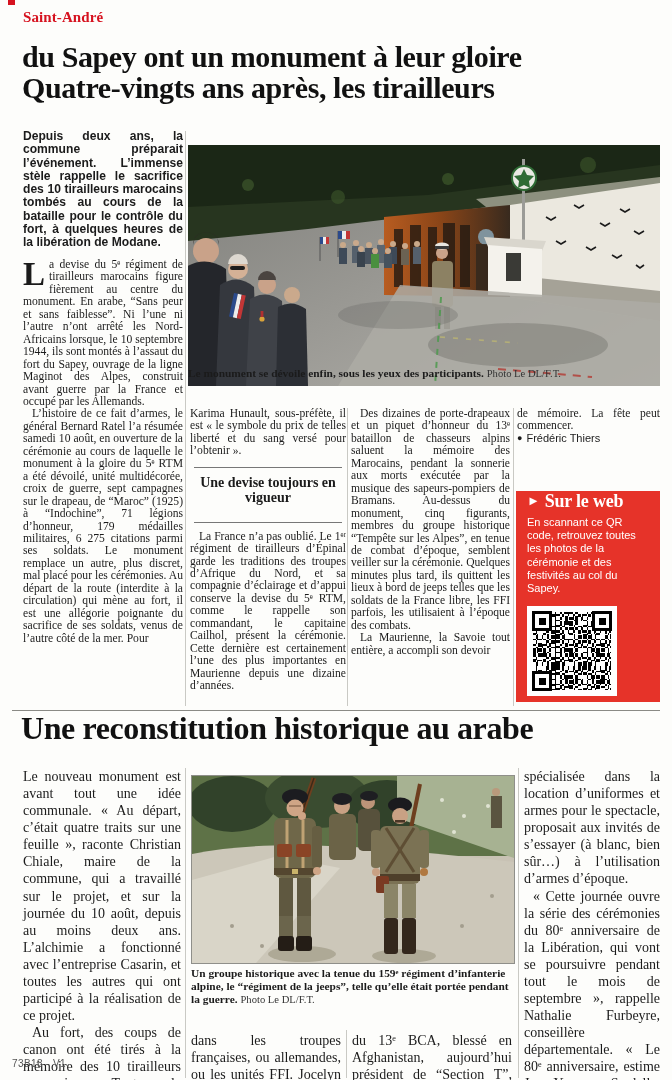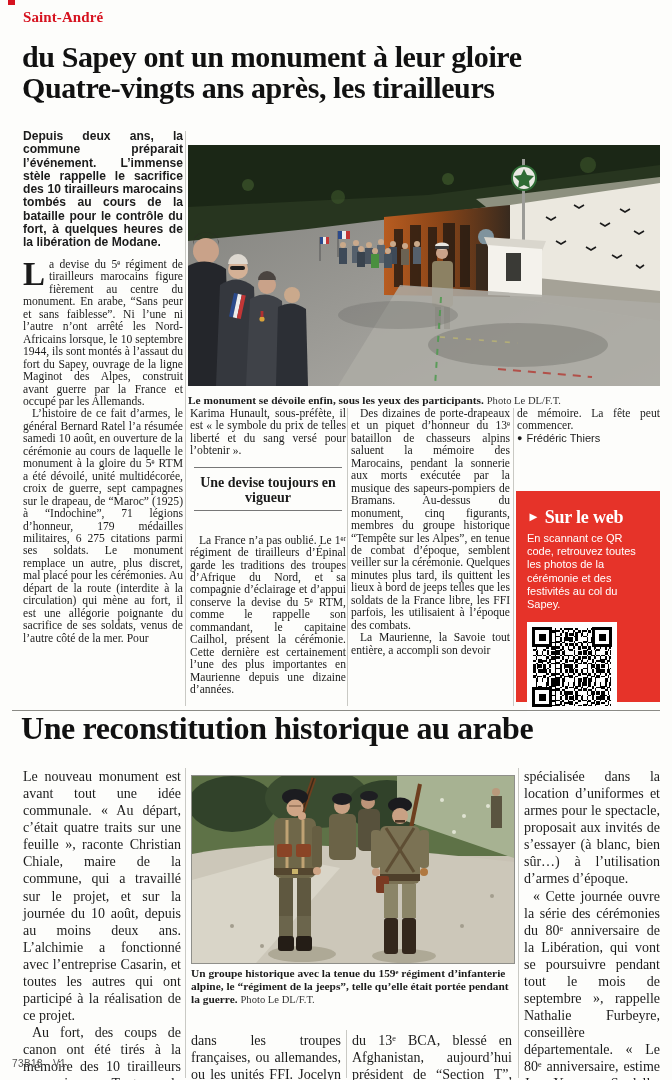--- a/index.html
+++ b/index.html
@@ -23,27 +23,27 @@
         font-weight:700;font-size:12.1px;line-height:1.1;text-align:justify}
   
   .vrule{width:1px;background:#c9c9c4}
   .hrule{height:1px;background:#8a8a85}
   
   .ph{display:block}
   .ph2wrap{border:1px solid #8f8f8a;background:#fff}
   .cap{font-size:11.4px;line-height:1.15;font-weight:700}
   .cap .credit{font-weight:400;font-size:10.6px;color:#333}
   
-  .subhead{margin:9px 4px 24px 4px;padding:7px 0 4px 0;border-top:1px solid #777;border-bottom:1px solid #777;
+  .subhead{margin:9px 4px 8px 4px;padding:7px 0 16px 0;border-top:1px solid #777;border-bottom:1px solid #777;
            text-align:center;font-weight:700;font-size:14px;line-height:1.1}
   .byline{margin-top:0;font-family:"Liberation Sans","DejaVu Sans",sans-serif;font-weight:400;font-size:11px}
   .byline .bullet{font-size:9px;margin-right:4px;vertical-align:1px}
   
   .webbox{left:516px;top:491px;width:144px;height:211px;background:#e63329;color:#fff;box-sizing:border-box;
-          padding:16px 10px 10px 11px}
+          padding:0 10px 10px 11px}
   .wb-title{font-size:18px;font-weight:700;letter-spacing:-.2px}
   .wb-title .arr{font-size:13px;margin-right:5px;vertical-align:2px}
   .wb-body{margin-top:4px;font-family:"Liberation Sans","DejaVu Sans",sans-serif;font-size:11px;line-height:1.2}
   .qr{position:relative;width:90px;height:90px;background:#fff;margin-top:11px}
   .qr-noise{position:absolute;inset:6px;
      background:repeating-conic-gradient(#000 0 25%,#fff 0 50%) 0 0/9px 9px,
                 repeating-conic-gradient(#000 0 25%,#fff 0 50%) 3px 2px/13px 13px;
      background-blend-mode:exclusion}
   .finder{position:absolute;width:20px;height:20px;border:3px solid #000;background:#fff;box-sizing:border-box;
           display:grid;place-items:center}
@@ -203,21 +203,21 @@
     <circle cx="79" cy="140" r="9" fill="#c9a289"></circle>
       <path d="M70 135 a9 9 0 0 1 18 0 Z" fill="#4a4440"></path>
     <path d="M62 154 Q79 144 94 156 L98 241 L58 241 Z" fill="#3f4248"></path>
     <circle cx="74" cy="174" r="2.6" fill="#d9a33a"></circle>
       <rect x="72.6" y="166" width="2.8" height="6" fill="#b03030"></rect>
     <circle cx="104" cy="150" r="8" fill="#caa98c"></circle>
       <path d="M90 162 Q104 154 118 164 L120 241 L88 241 Z" fill="#2c2f35"></path>
   </svg>
 </div>
 
-<div class="abs cap" style="left:188px;top:394px;width:472px">
+<div class="abs cap" style="left:188px;top:367px;width:472px">
   <span>Le monument se dévoile enfin, sous les yeux des participants.</span>
   <span class="credit">Photo Le DL/F.T.</span>
 </div>
 
 <div class="abs bt" style="left:23px;top:259px;width:160px">
   <p><span class="dc">L</span><span>a devise du 5ᵉ régiment de tirailleurs marocains figure fièrement au centre du monument. En arabe, “Sans peur et sans faiblesse”. Ni l’une ni l’autre n’ont arrêté les Nord-Africains lorsque, le 10 septembre 1944, ils sont montés à l’assaut du fort du Sapey, ouvrage de la ligne Maginot des Alpes, construit avant guerre par la France et occupé par les Allemands.</span></p>
   <p class="indent">L’histoire de ce fait d’armes, le général Bernard Ratel l’a résumée samedi 10 août, en ouverture de la cérémonie au cours de laquelle le monument à la gloire du 5ᵉ RTM a été dévoilé, unité multidécorée, croix de guerre, sept campagnes sur le drapeau, de “Maroc” (1925) à “Indochine”, 71 légions d’honneur, 179 médailles militaires, 6 275 citations parmi ses soldats. Le monument remplace un autre, plus discret, mal placé pour les cérémonies. Au départ de la route (interdite à la circulation) qui mène au fort, il est une allégorie poignante du sacrifice de ses soldats, venus de l’autre côté de la mer. Pour</p>
 </div>
 
 <div class="abs bt" style="left:190px;top:408px;width:156px">

